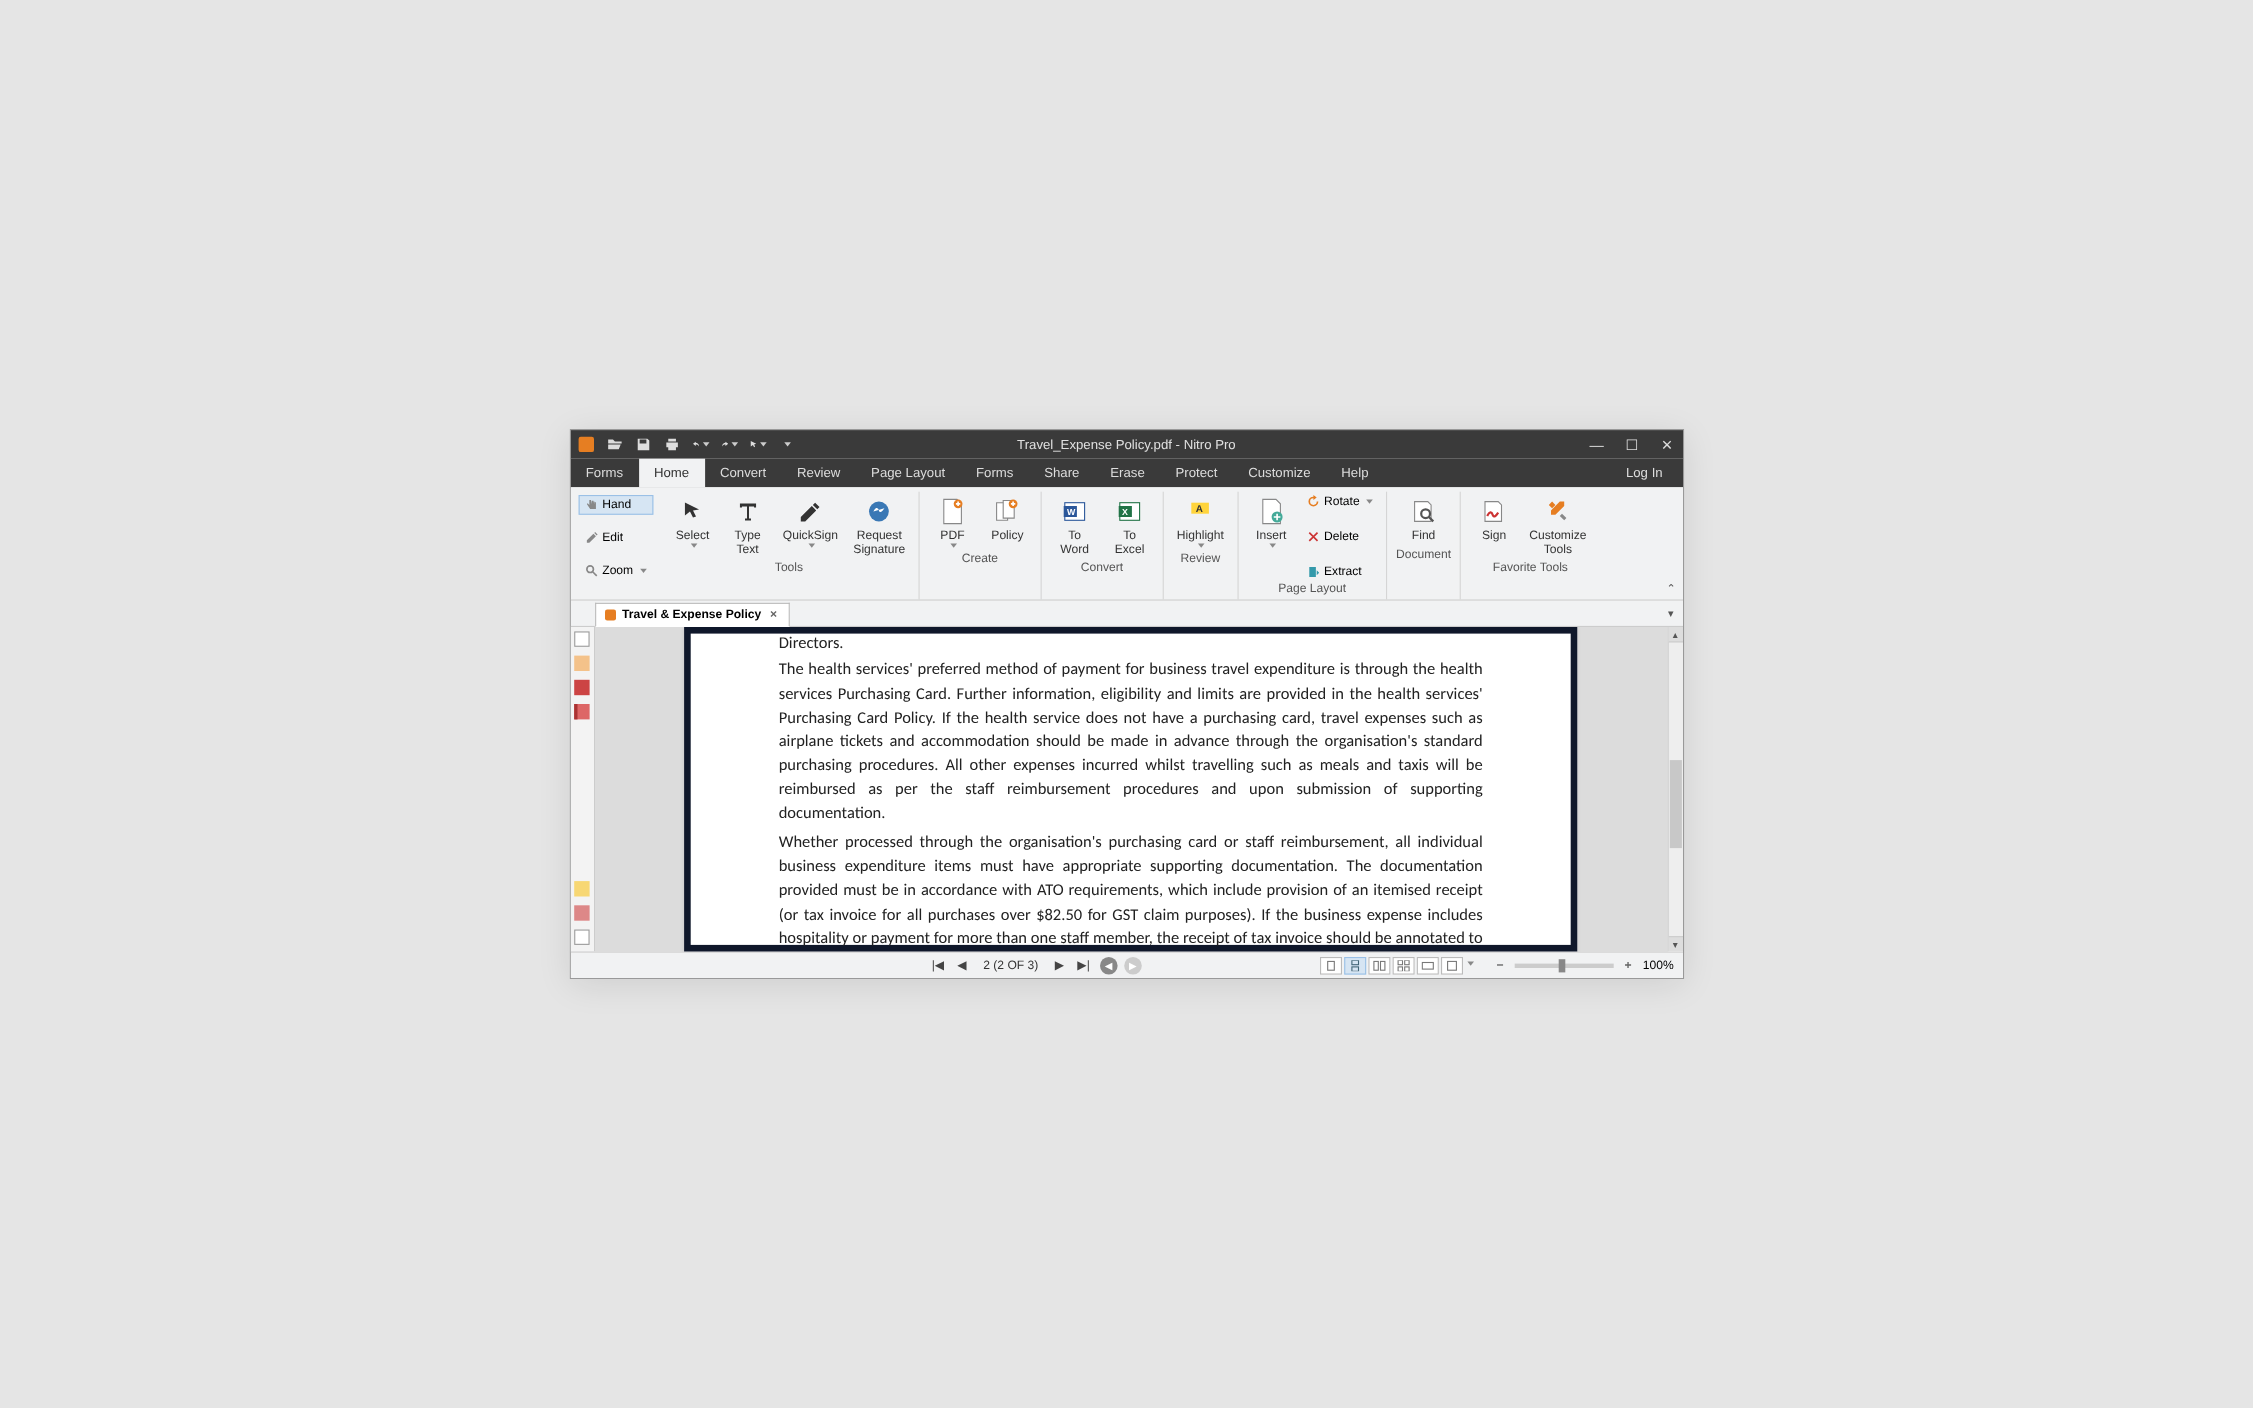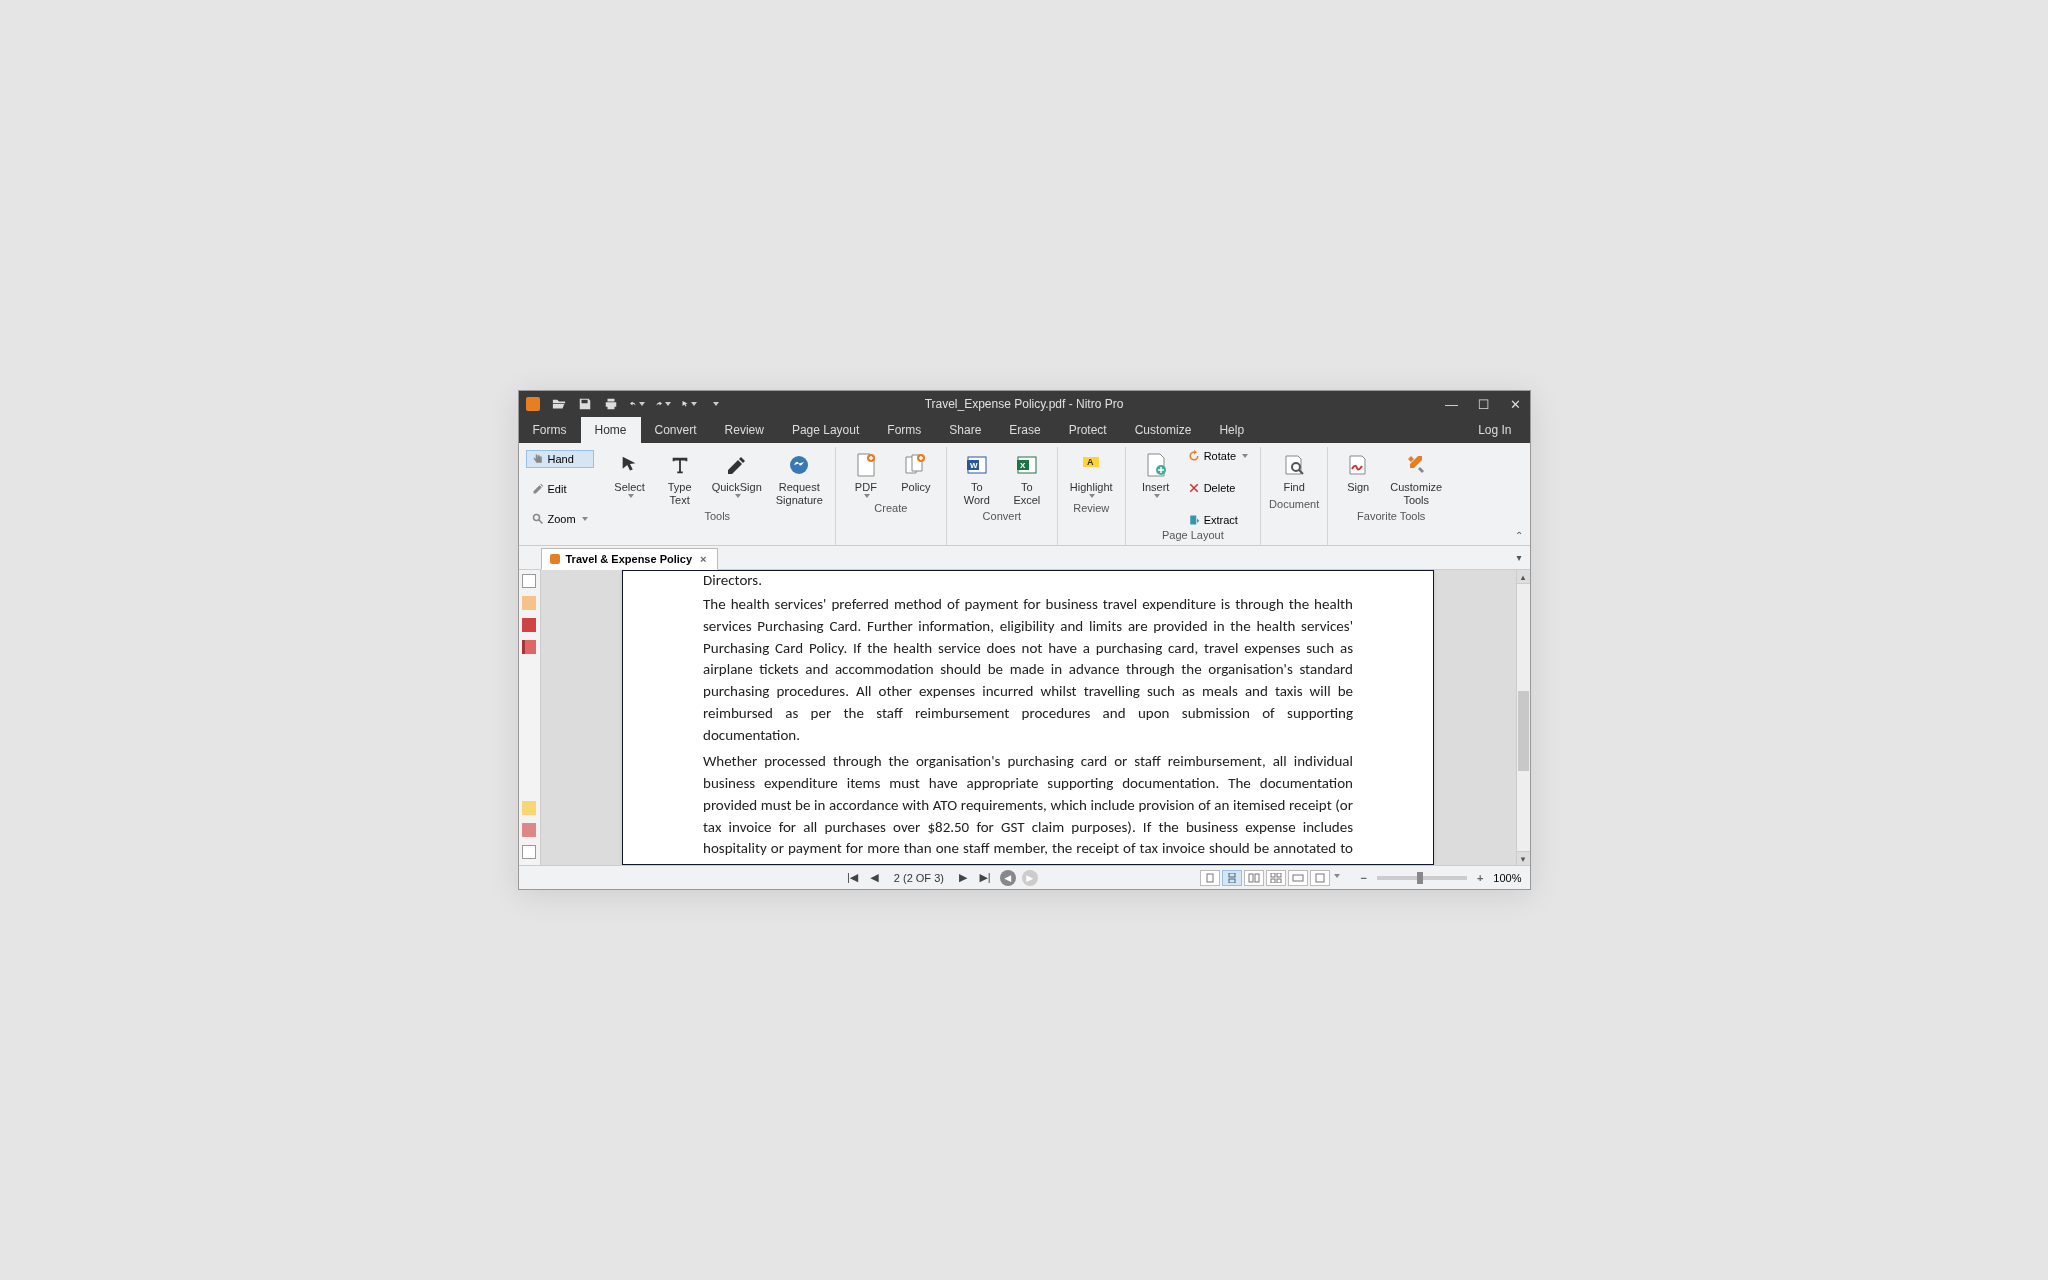--- a/index.html
+++ b/index.html
@@ -31,21 +31,21 @@
 .tabstrip { background: #f1f2f3; border-bottom: 1px solid #ccc; display: flex; align-items: center; height: 24px; padding-left: 22px; position: relative; }
 .doc-tab { background: #fff; border: 1px solid #bbb; border-bottom: 1px solid #fff; padding: 2px 8px; display: flex; align-items: center; gap: 6px; font-size: 11px; position: relative; top:1px; height:22px; }
 .doc-tab .tab-close { cursor: pointer; color: #666; font-weight: bold; padding: 0 2px; }
 .tabstrip .tab-drop { margin-left: auto; padding: 0 8px; cursor: pointer; color:#555; font-size:10px; }
 .workspace { flex: 1; display: flex; min-height: 0; background: #eceeef; }
 .sidepanel { width: 22px; background: #f3f3f3; border-right: 1px solid #ccc; display: flex; flex-direction: column; align-items: center; padding-top: 4px; gap: 8px; justify-content: space-between; }
 .sidepanel-top, .sidepanel-bottom { display:flex; flex-direction:column; gap:8px; align-items:center; }
 .sp-icon { width: 14px; height: 14px; cursor: pointer; background:#ccc; }
 .doc-area { flex: 1; display: flex; overflow: hidden; }
 .doc-scroll { flex: 1; overflow: auto; display: flex; justify-content: center; background: #dcdcdc; }
-.page { width: 812px; background: #fff; border: 1px solid #0f172a; margin: 0; padding: 0 80px 0 80px; font-family: Calibri, sans-serif; color: #222; box-shadow: 0 1px 4px rgba(0,0,0,0.1); display:flex; flex-direction:column; }
+.page { width: 812px; background: #fff; border: 6px solid #0f172a; margin: 0; padding: 0 80px 0 80px; font-family: Calibri, sans-serif; color: #222; box-shadow: 0 1px 4px rgba(0,0,0,0.1); display:flex; flex-direction:column; }
 .page-body { flex:1; }
 .prev-tail { font-size: 15px; color: #222; margin-top: 0; }
 .section-head { color: #1e6ea7; font-weight: 600; font-size: 15.5px; margin-top: 28px; }
 .body-text { font-size: 15px; line-height: 1.45; text-align: justify; margin-top: 5px; }
 .page-footer { background: #2a2a2a; color: #e67e22; text-align: center; font-size: 15px; padding: 8px 0; margin: 18px -80px 0 -80px; }
 .scrollbar-v { width: 14px; background: #eee; border-left: 1px solid #ccc; display: flex; flex-direction:column; }
 .scrollbar-v .sb-btn { height: 14px; background: #ddd; border-bottom:1px solid #ccc; cursor:pointer; text-align:center; font-size:9px; line-height:14px; color:#555; }
 .scrollbar-v .sb-btn.bot { border-top:1px solid #ccc; border-bottom:none; }
 .scrollbar-v .sb-track { flex:1; position:relative; }
 .scrollbar-v .sb-thumb { position:absolute; left:1px; right:1px; top:40%; height:80px; background:#c8c8c8; cursor:grab; }

